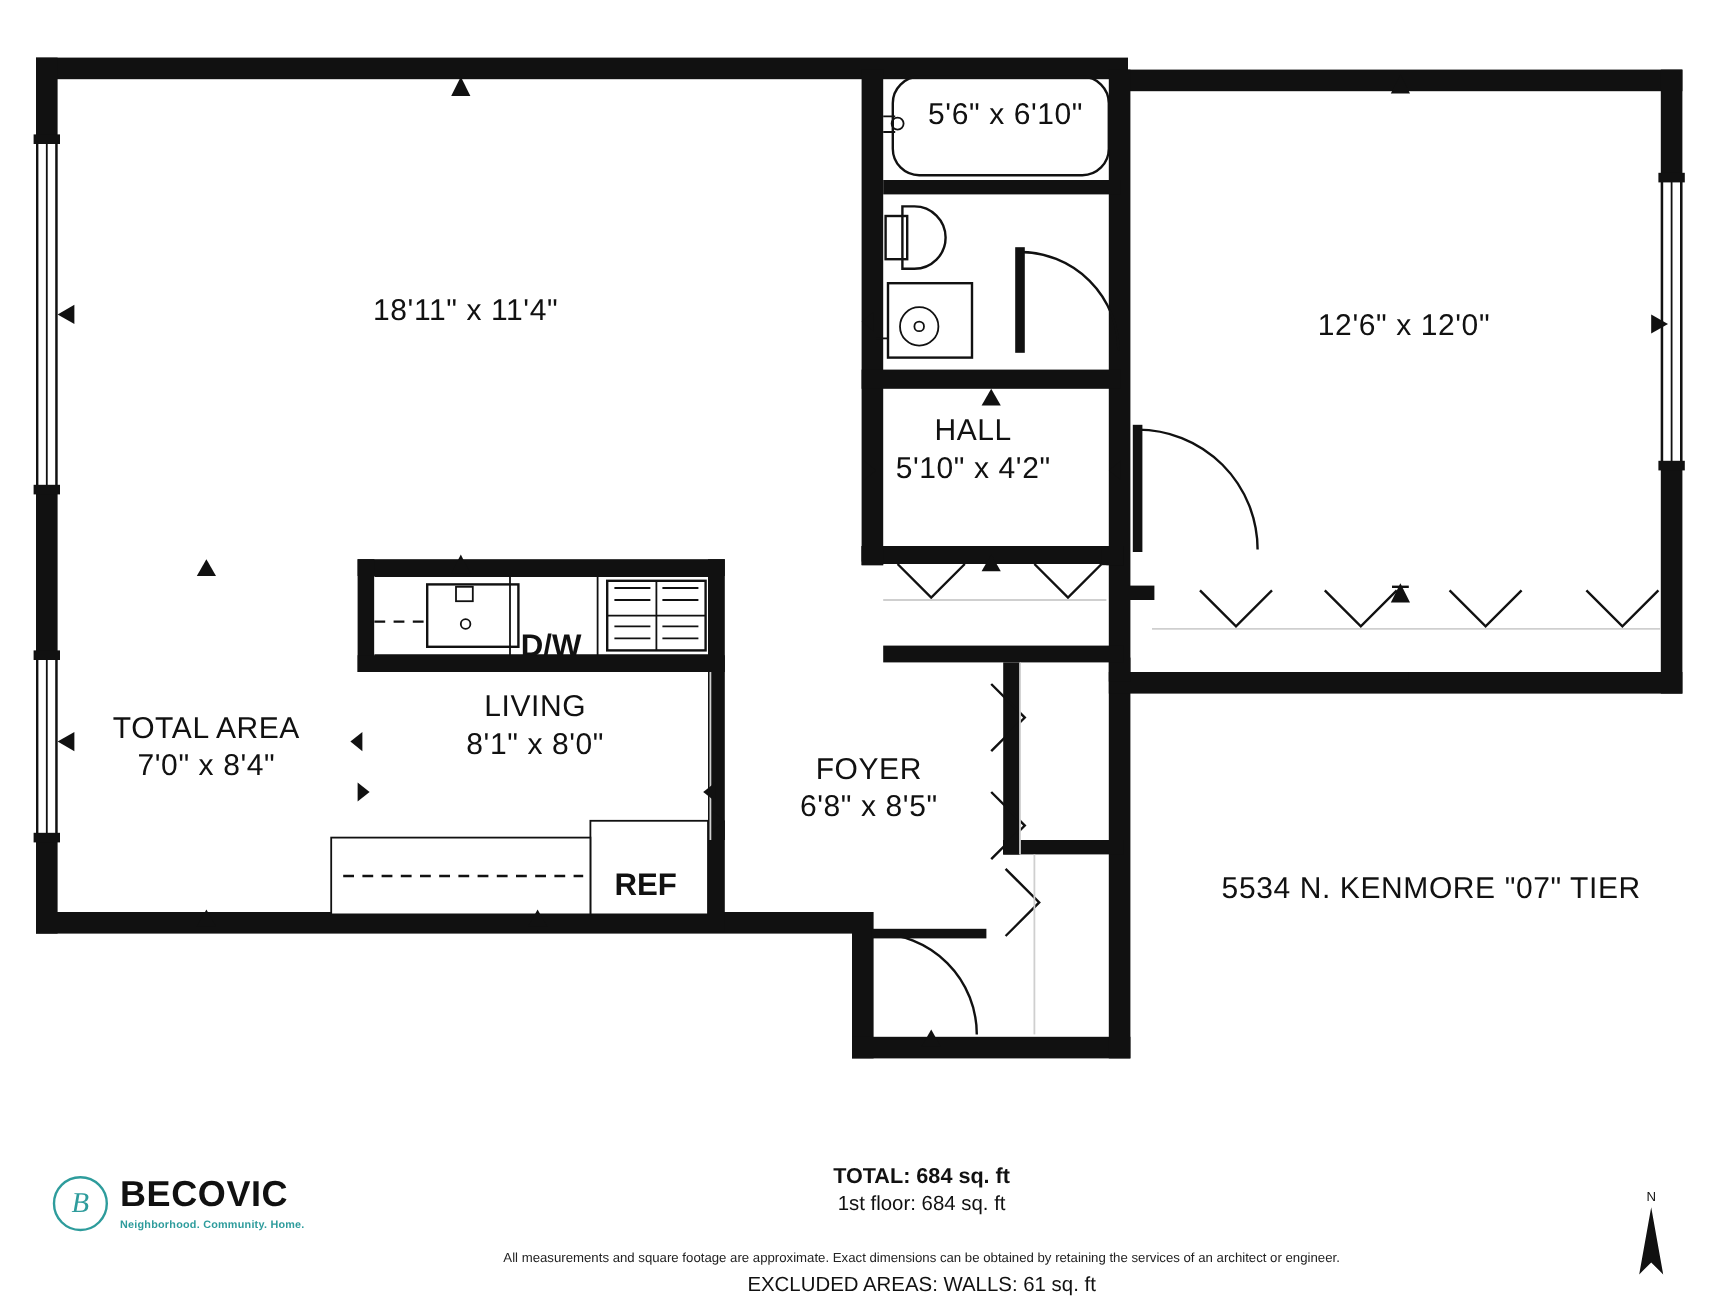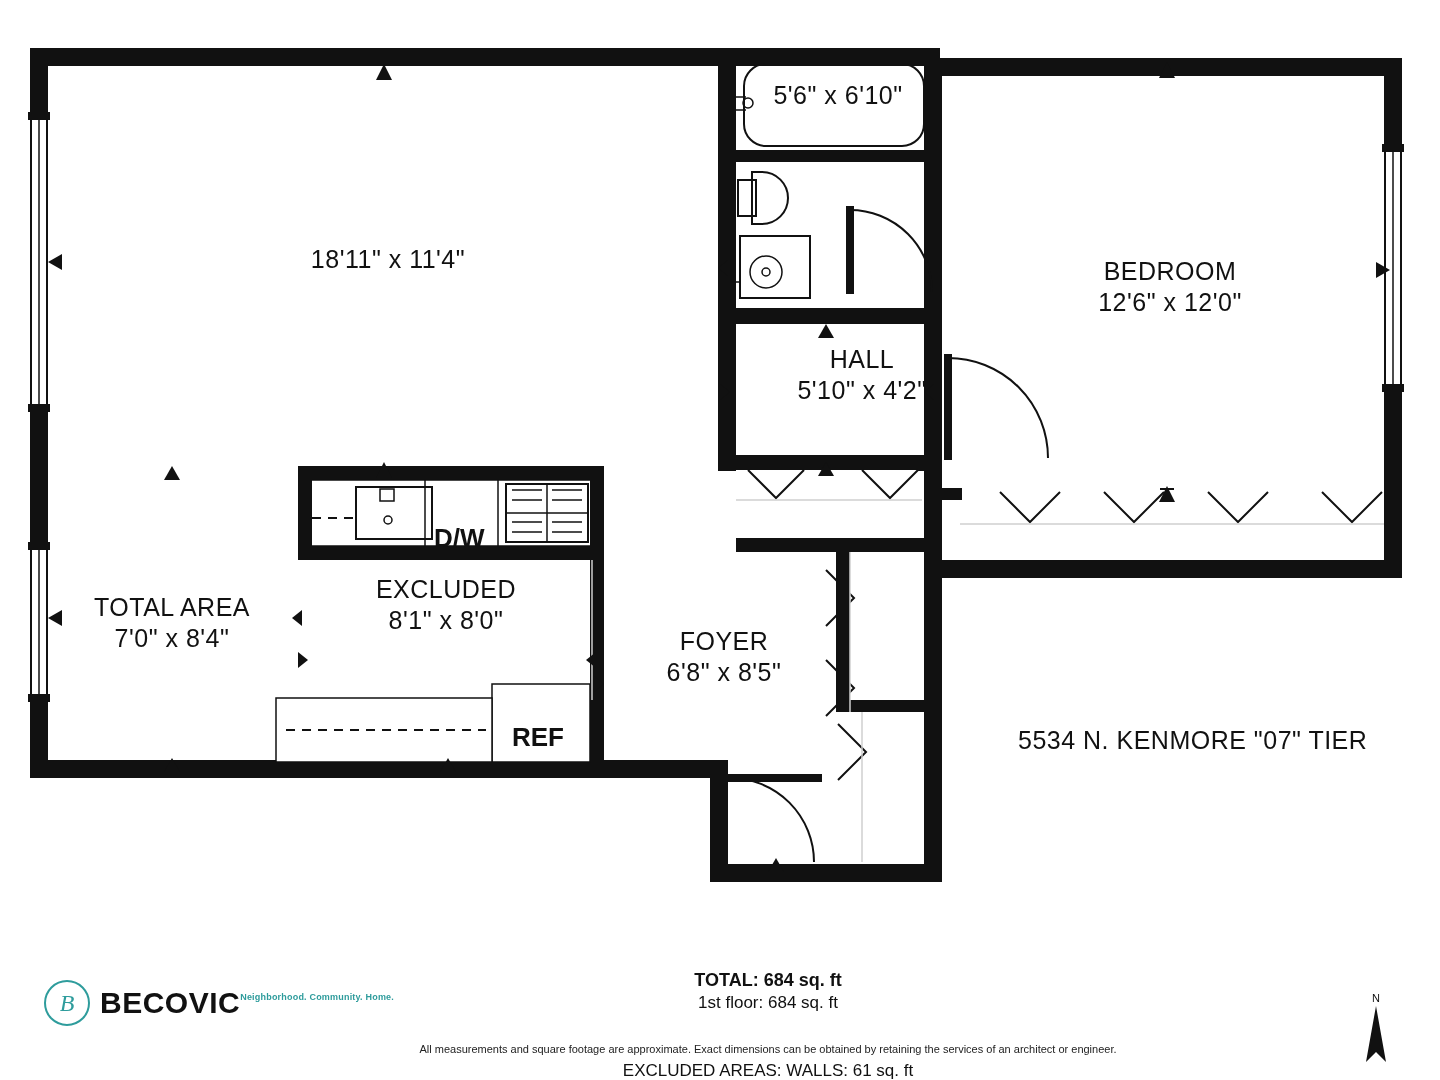--- a/index.html
+++ b/index.html
@@ -86,21 +86,21 @@
     display: flex;
     align-items: center;
     justify-content: center;
     color: #2e9c9c;
     font-family: "Liberation Serif", serif;
     font-size: 24px;
     font-style: italic;
   }
   .logo-text {
     display: flex;
-    flex-direction: row;
+    flex-direction: column;
     justify-content: center;
   }
   .logo-name {
     font-size: 30px;
     font-weight: 700;
     letter-spacing: 0.5px;
     color: #111111;
     line-height: 1;
   }
   .logo-tag {
@@ -300,31 +300,30 @@
 
 <div class="room-label" style="left:258px; top:244px; width:260px;">
   <span class="room-dims">18'11" x 11'4"</span>
 </div>
 
 <div class="room-label" style="left:708px; top:80px; width:260px;">
   <span class="room-dims">5'6" x 6'10"</span>
 </div>
 
 <div class="room-label" style="left:1040px; top:256px; width:260px;">
-  <span class="room-name">BEDROOM</span>
   <span class="room-dims">12'6" x 12'0"</span>
 </div>
 
-<div class="room-label" style="left:732px; top:344px; width:260px;">
+<div class="room-label" style="left:681px; top:344px; width:260px;">
   <span class="room-name">HALL</span>
   <span class="room-dims">5'10" x 4'2"</span>
 </div>
 
 <div class="room-label" style="left:316px; top:574px; width:260px;">
-  <span class="room-name">EXCLUDED</span>
+  <span class="room-name">LIVING</span>
   <span class="room-dims">8'1" x 8'0"</span>
 </div>
 
 <div class="room-label" style="left:42px; top:592px; width:260px;">
   <span class="room-name">TOTAL AREA</span>
   <span class="room-dims">7'0" x 8'4"</span>
 </div>
 
 <div class="room-label" style="left:594px; top:626px; width:260px;">
   <span class="room-name">FOYER</span>

